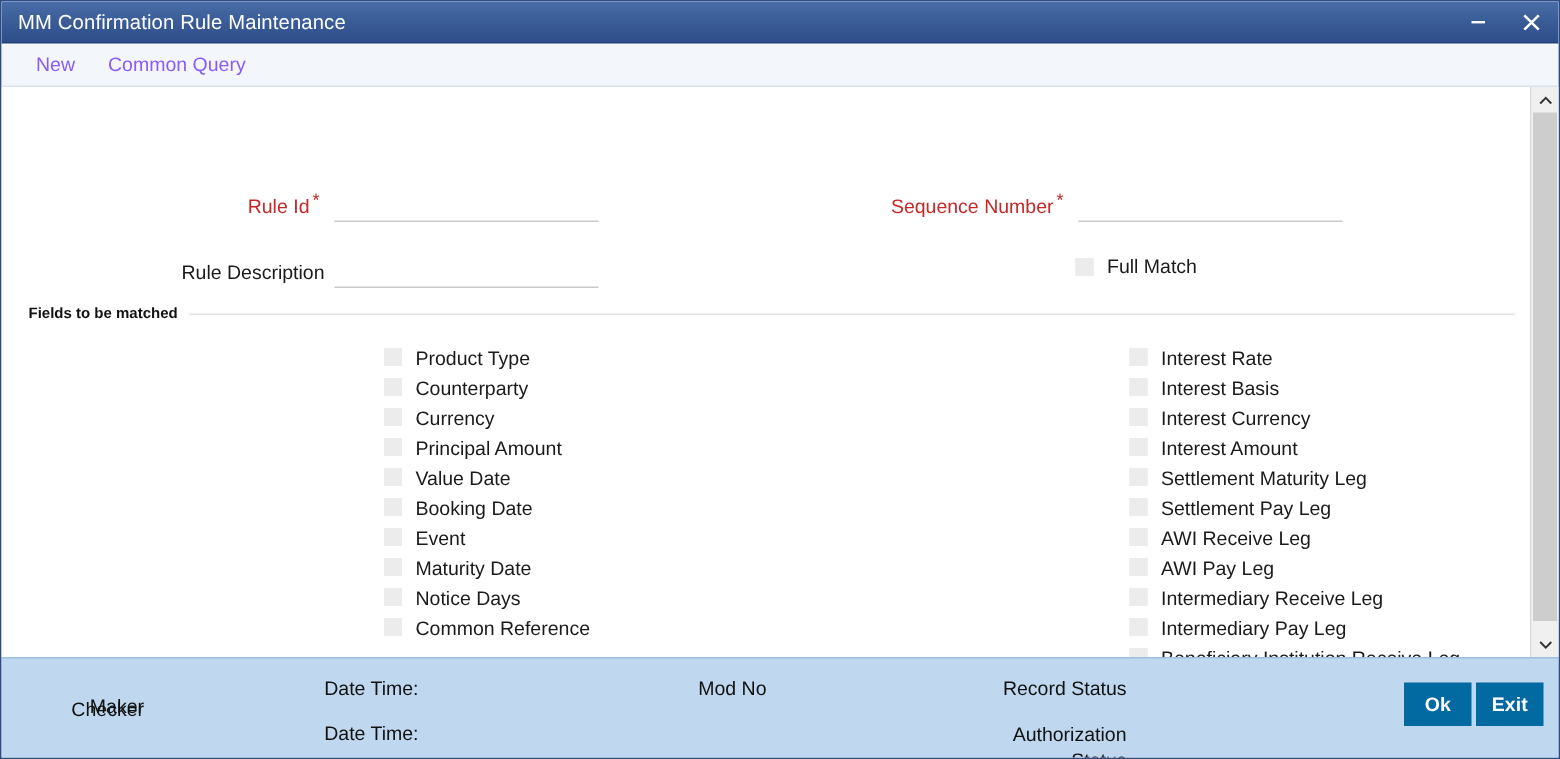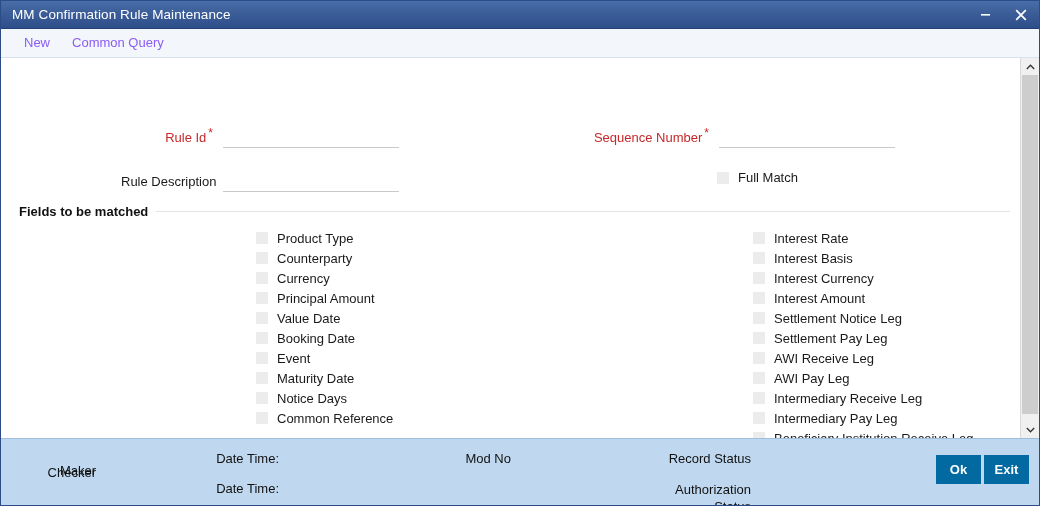--- a/index.html
+++ b/index.html
@@ -128,21 +128,21 @@
   
   .section-head {
     position: absolute;
     left: 18px;
     top: 146px;
     right: 10px;
     display: flex;
     align-items: center;
   }
   .section-title {
-    font-size: 13px;
+    font-size: 10px;
     font-weight: bold;
     color: #111111;
     white-space: nowrap;
     padding-right: 8px;
   }
   .section-rule {
     flex: 1;
     height: 1px;
     background: #e2e2e2;
   }
@@ -369,21 +369,21 @@
           <div class="cb-row">
             <span class="cb-box"></span>
             <span class="cb-label">Interest Currency</span>
           </div>
           <div class="cb-row">
             <span class="cb-box"></span>
             <span class="cb-label">Interest Amount</span>
           </div>
           <div class="cb-row">
             <span class="cb-box"></span>
-            <span class="cb-label">Settlement Notice Leg</span>
+            <span class="cb-label">Settlement Maturity Leg</span>
           </div>
           <div class="cb-row">
             <span class="cb-box"></span>
             <span class="cb-label">Settlement Pay Leg</span>
           </div>
           <div class="cb-row">
             <span class="cb-box"></span>
             <span class="cb-label">AWI Receive Leg</span>
           </div>
           <div class="cb-row">

